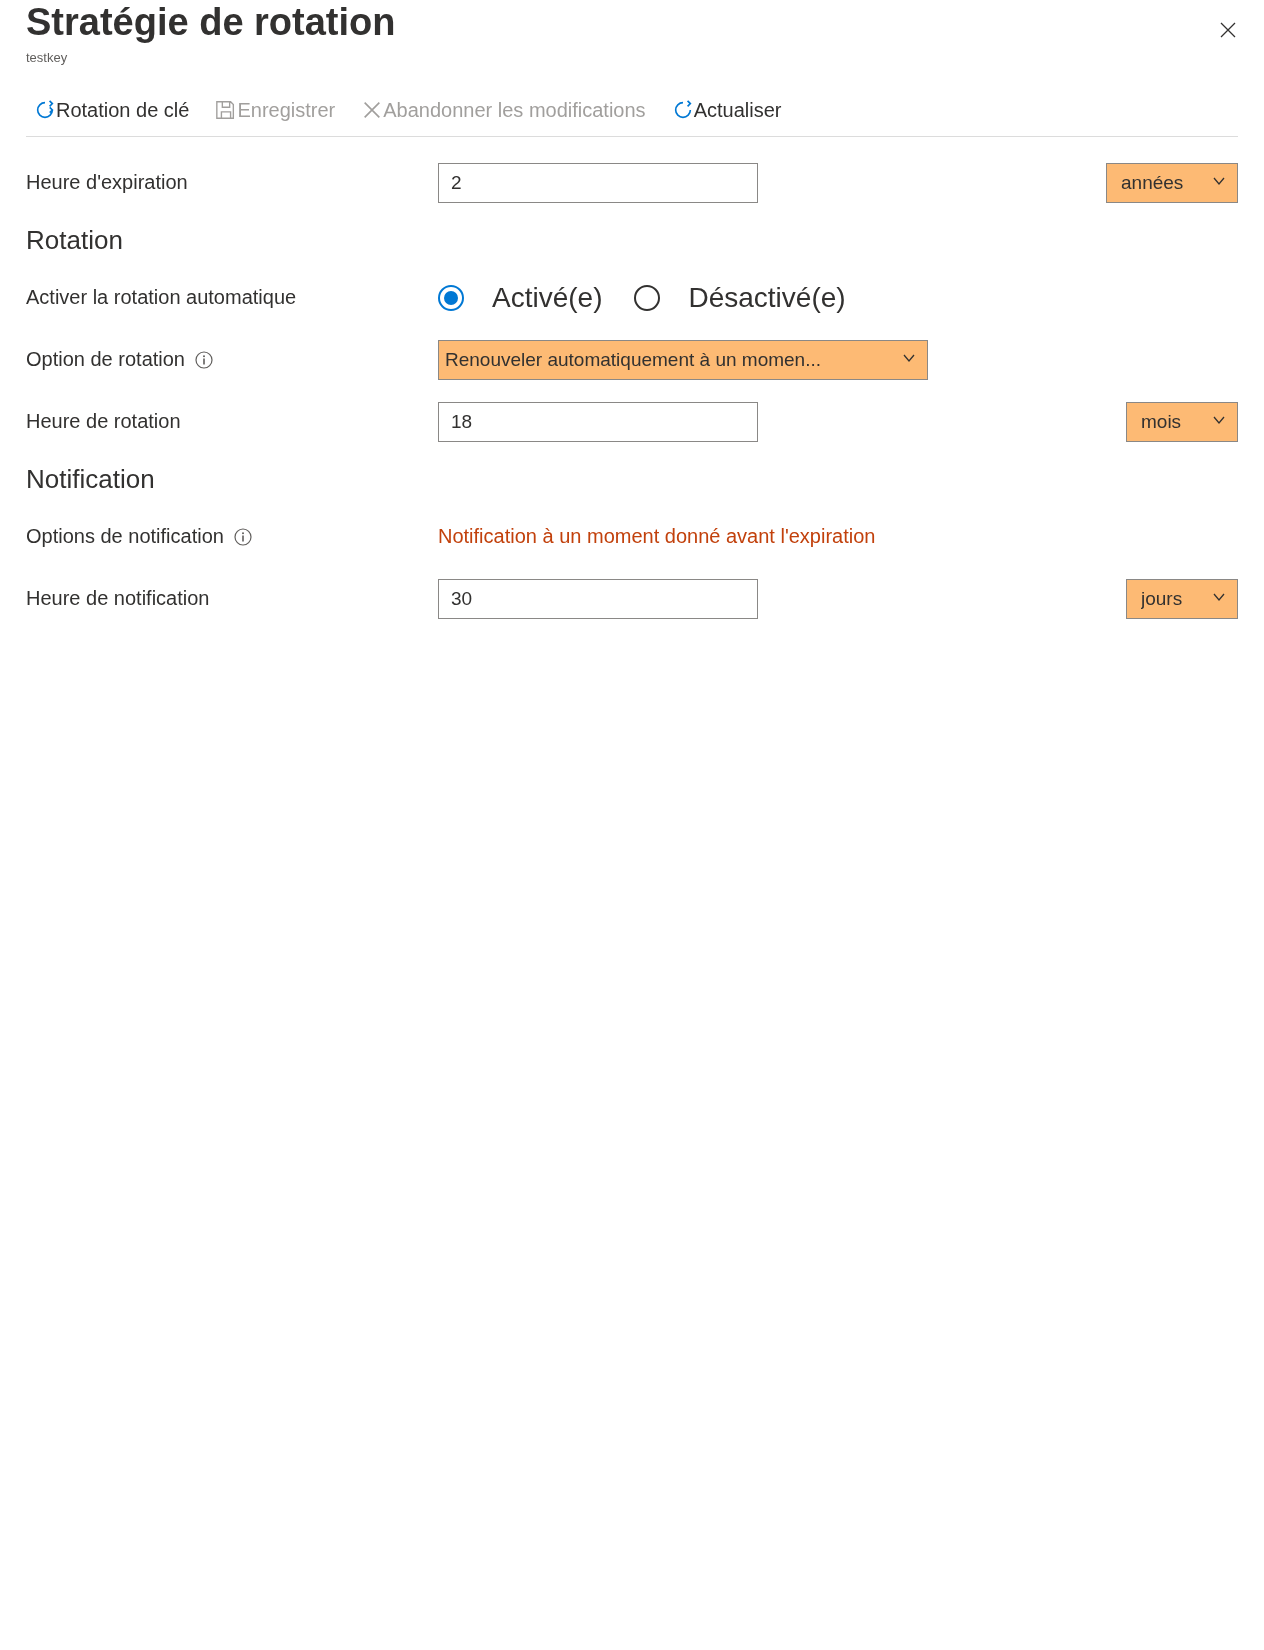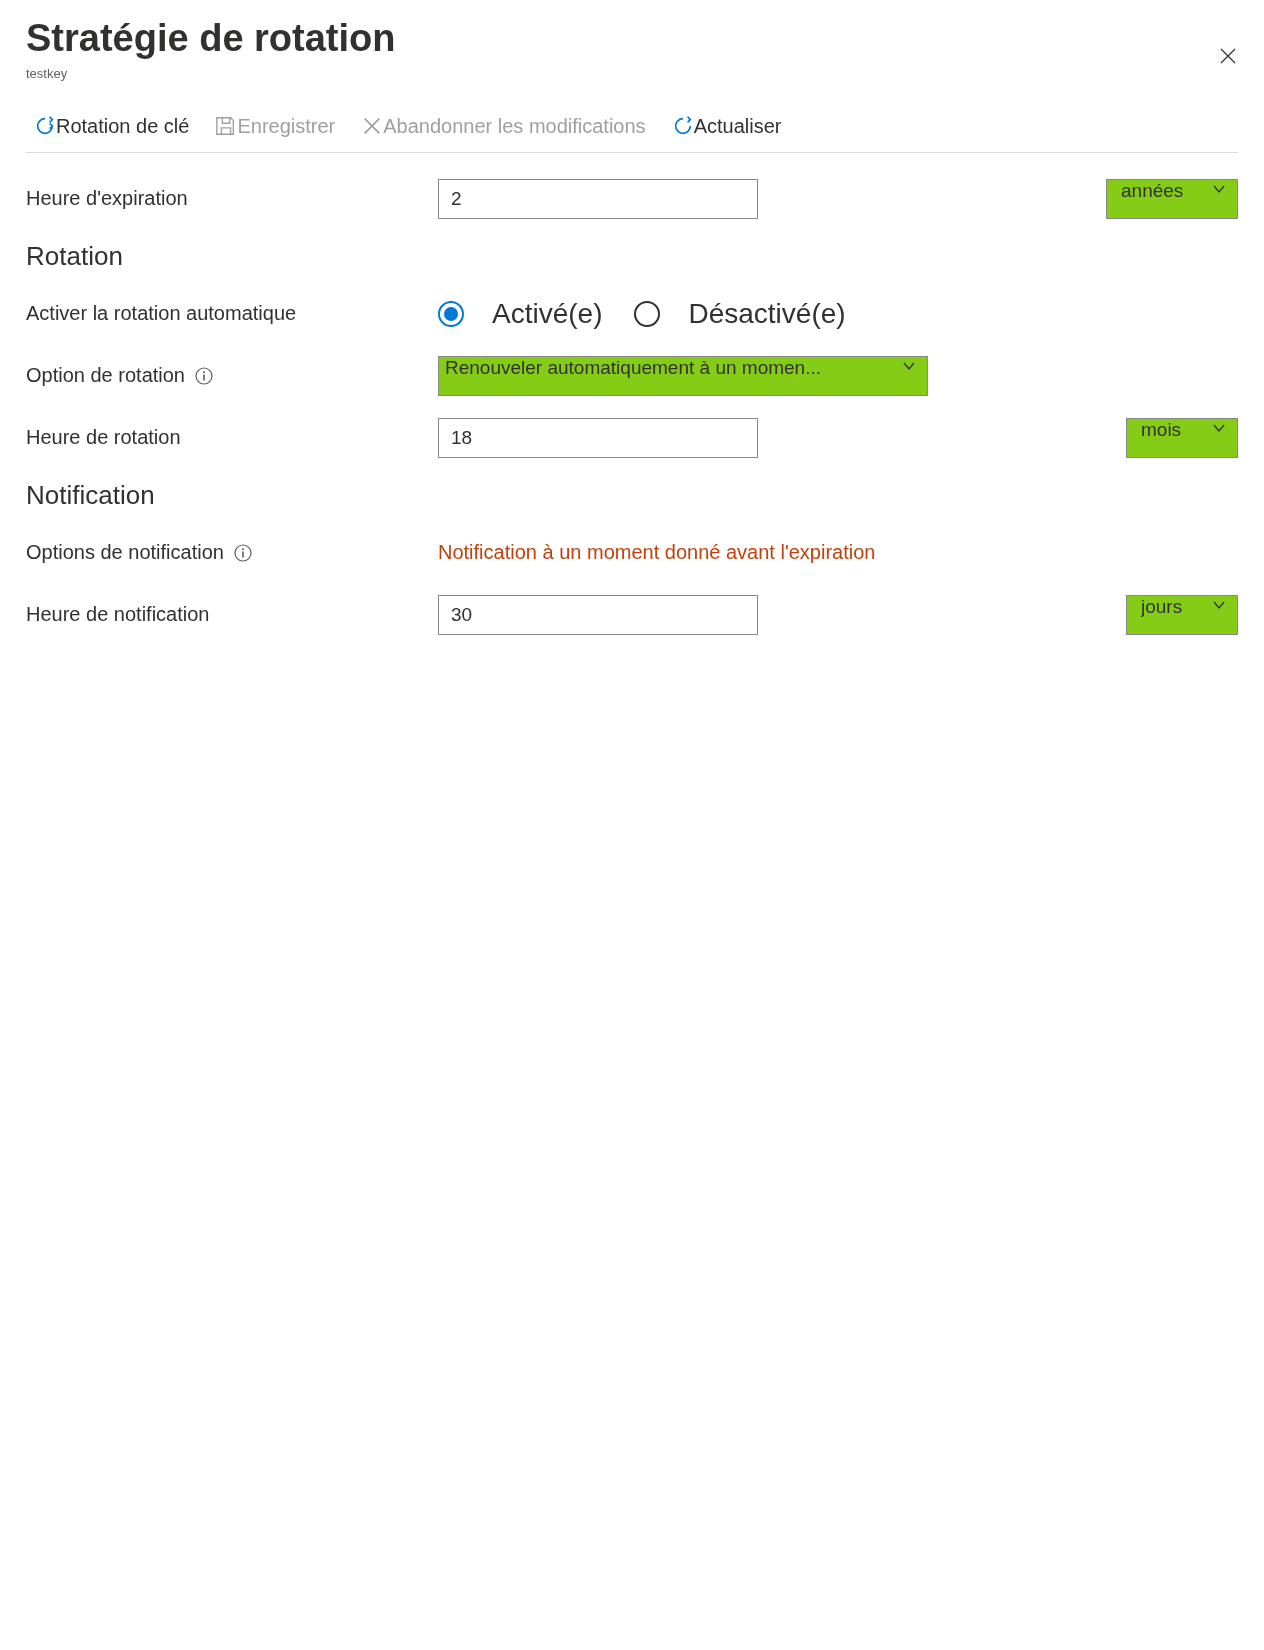--- a/index.html
+++ b/index.html
@@ -1,19 +1,19 @@
 <!DOCTYPE html>
 <html><head>
   <meta charset="utf-8">
   <style>
     * { box-sizing: border-box; margin: 0; padding: 0; }
     body { font-family: 'Segoe UI', Arial, sans-serif; background: #fff; color: #323130; width: 1264px; }
     .container { padding: 0 26px; }
 
-    .header { display: flex; align-items: center; justify-content: space-between; padding-top: 16px; }
+    .header { display: flex; align-items: flex-start; justify-content: space-between; }
     .title-block h1 { font-size: 38px; font-weight: 600; color: #323130; line-height: 1.2; }
     .title-block .subtitle { font-size: 13px; color: #605e5c; margin-top: 4px; }
     .close-btn { margin-top: 20px; cursor: pointer; }
 
     .toolbar { display: flex; align-items: center; gap: 26px; padding: 22px 8px 14px 8px; border-bottom: 1px solid #dcdcdc; margin-top: 12px; }
     .tb-item { display: inline-flex; align-items: center; font-size: 20px; cursor: pointer; }
     .tb-item.enabled { color: #323130; }
     .tb-item.disabled { color: #a19f9d; cursor: default; }
     .tb-item .icon { display: inline-flex; }
 
@@ -25,22 +25,22 @@
     .section-head { font-size: 26px; font-weight: 400; color: #323130; margin-top: 14px; margin-bottom: 22px; }
 
     input[type=text] {
       width: 320px; height: 40px; padding: 0 12px; font-size: 19px;
       border: 1px solid #8a8886; color: #323130; background: #fff;
     }
 
     .unit-dd { margin-left: auto; }
 
     .dd {
-      height: 40px; border: 1px solid #8a8886; background: #84cc16; display: inline-flex;
-      align-items: flex-start; justify-content: space-between; padding: 0 10px 0 14px; font-size: 19px;
+      height: 40px; border: 1px solid #8a8886; background: #fdba74; display: inline-flex;
+      align-items: center; justify-content: space-between; padding: 0 10px 0 14px; font-size: 19px;
       cursor: pointer; gap: 12px;
     }
     .dd.small { width: 132px; }
     .dd.wide { width: 490px; padding-left: 6px; }
     .dd .dd-text { white-space: nowrap; overflow: hidden; text-overflow: ellipsis; flex: 1; }
 
     .radio-group { display: flex; align-items: center; gap: 32px; }
     .radio-opt { display: inline-flex; align-items: center; gap: 28px; font-size: 28px; cursor: pointer; }
     .radio-outer {
       width: 26px; height: 26px; border: 2px solid #323130; border-radius: 50%;

